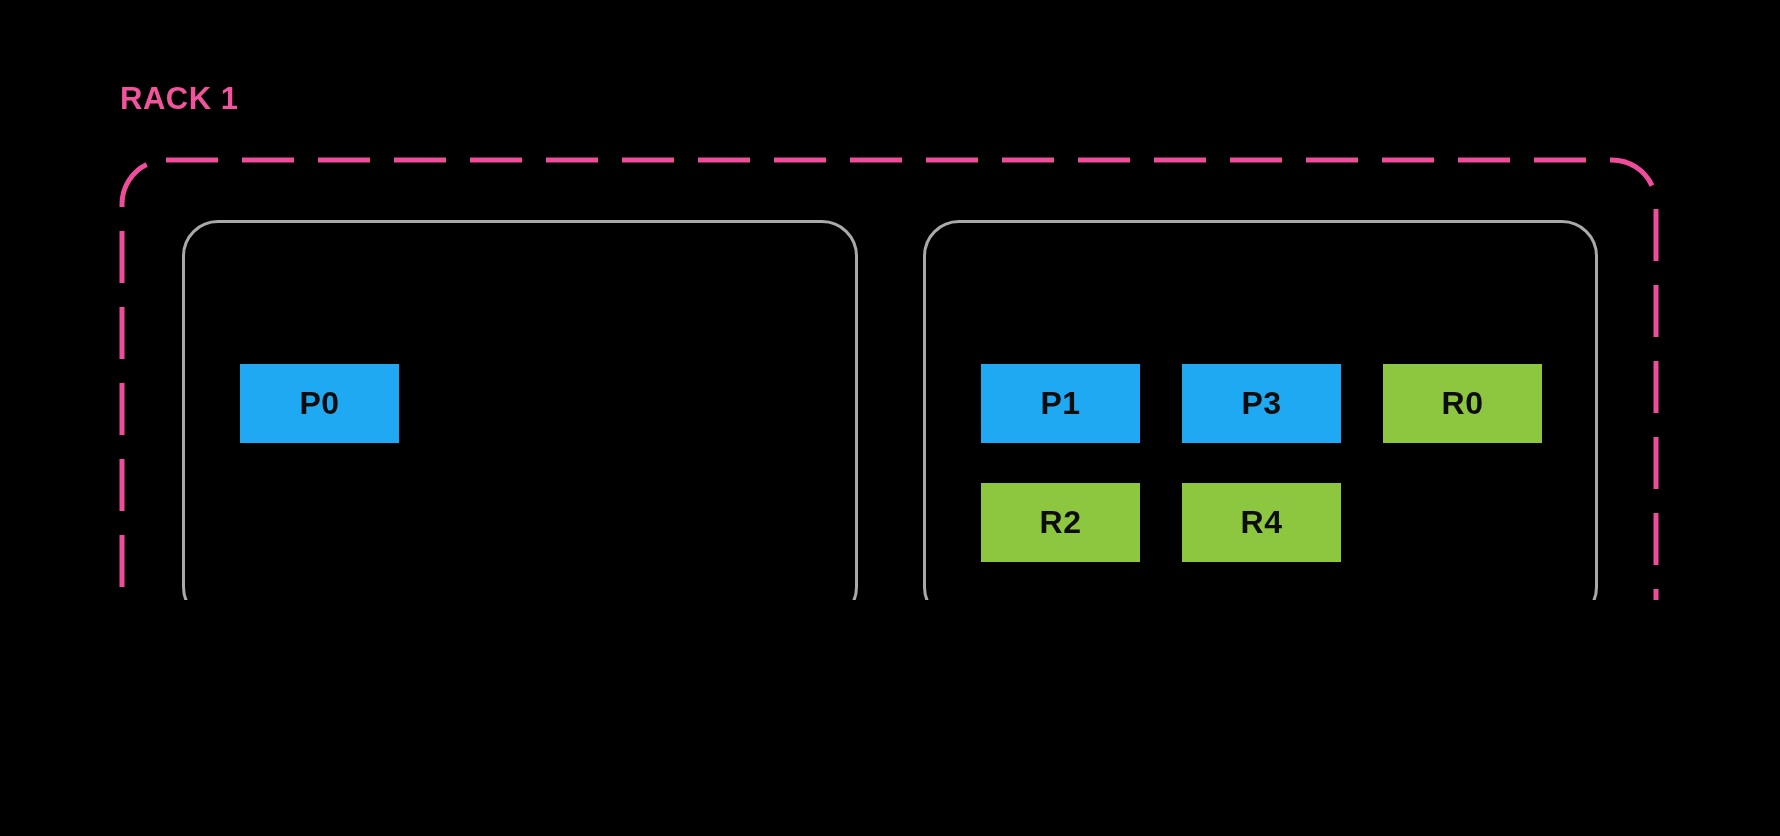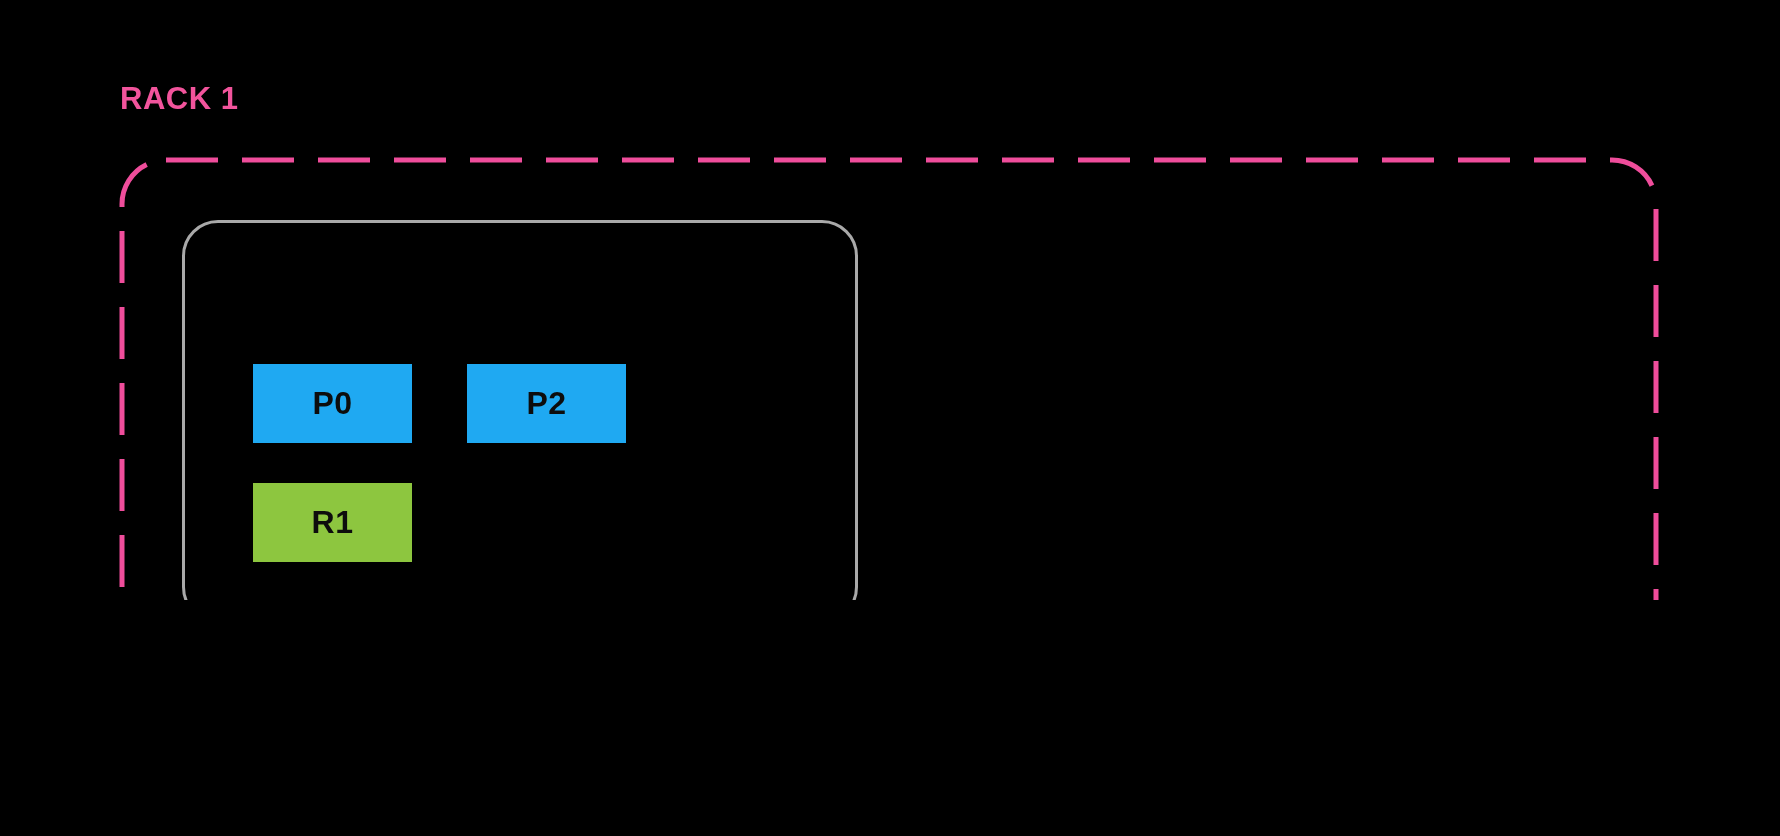--- a/index.html
+++ b/index.html
@@ -60,21 +60,20 @@
   .row {
     display: flex;
     gap: 42px;
   }
   .block {
     width: 159px;
     height: 79px;
     display: flex;
     align-items: center;
     justify-content: center;
-    margin-left: 13px;
   }
   .block[data-type="primary"] { background: var(--primary, #1FA9F2); }
   .block[data-type="replica"] { background: var(--replica, #8DC63F); }
   .block-label {
     font-size: 32px;
     font-weight: 700;
     color: var(--blockText, #0D0D0D);
     letter-spacing: 0.5px;
   }
 </style>
@@ -88,26 +87,43 @@
   <svg class="rack-border" width="1780" height="836" viewBox="0 0 1780 836">
     <rect class="rack-rect" x="122" y="160" width="1534" height="592" rx="44"></rect>
   </svg>
 
   <div class="node node-left">
     <div class="rows">
       <div class="row">
         <div class="block" data-type="primary">
           <span class="block-label">P0</span>
         </div>
+      </div>
+      <div class="row">
+      </div>
+    </div>
+  </div>
+
+  <div class="node node-right">
+    <div class="rows">
+      <div class="row">
         <div class="block" data-type="primary">
-          <span class="block-label">P2</span>
+          <span class="block-label">P1</span>
+        </div>
+        <div class="block" data-type="primary">
+          <span class="block-label">P3</span>
+        </div>
+        <div class="block" data-type="replica">
+          <span class="block-label">R0</span>
         </div>
       </div>
       <div class="row">
         <div class="block" data-type="replica">
-          <span class="block-label">R1</span>
+          <span class="block-label">R2</span>
+        </div>
+        <div class="block" data-type="replica">
+          <span class="block-label">R4</span>
         </div>
       </div>
     </div>
   </div>
 
-
 </div>
 
 </body></html>

